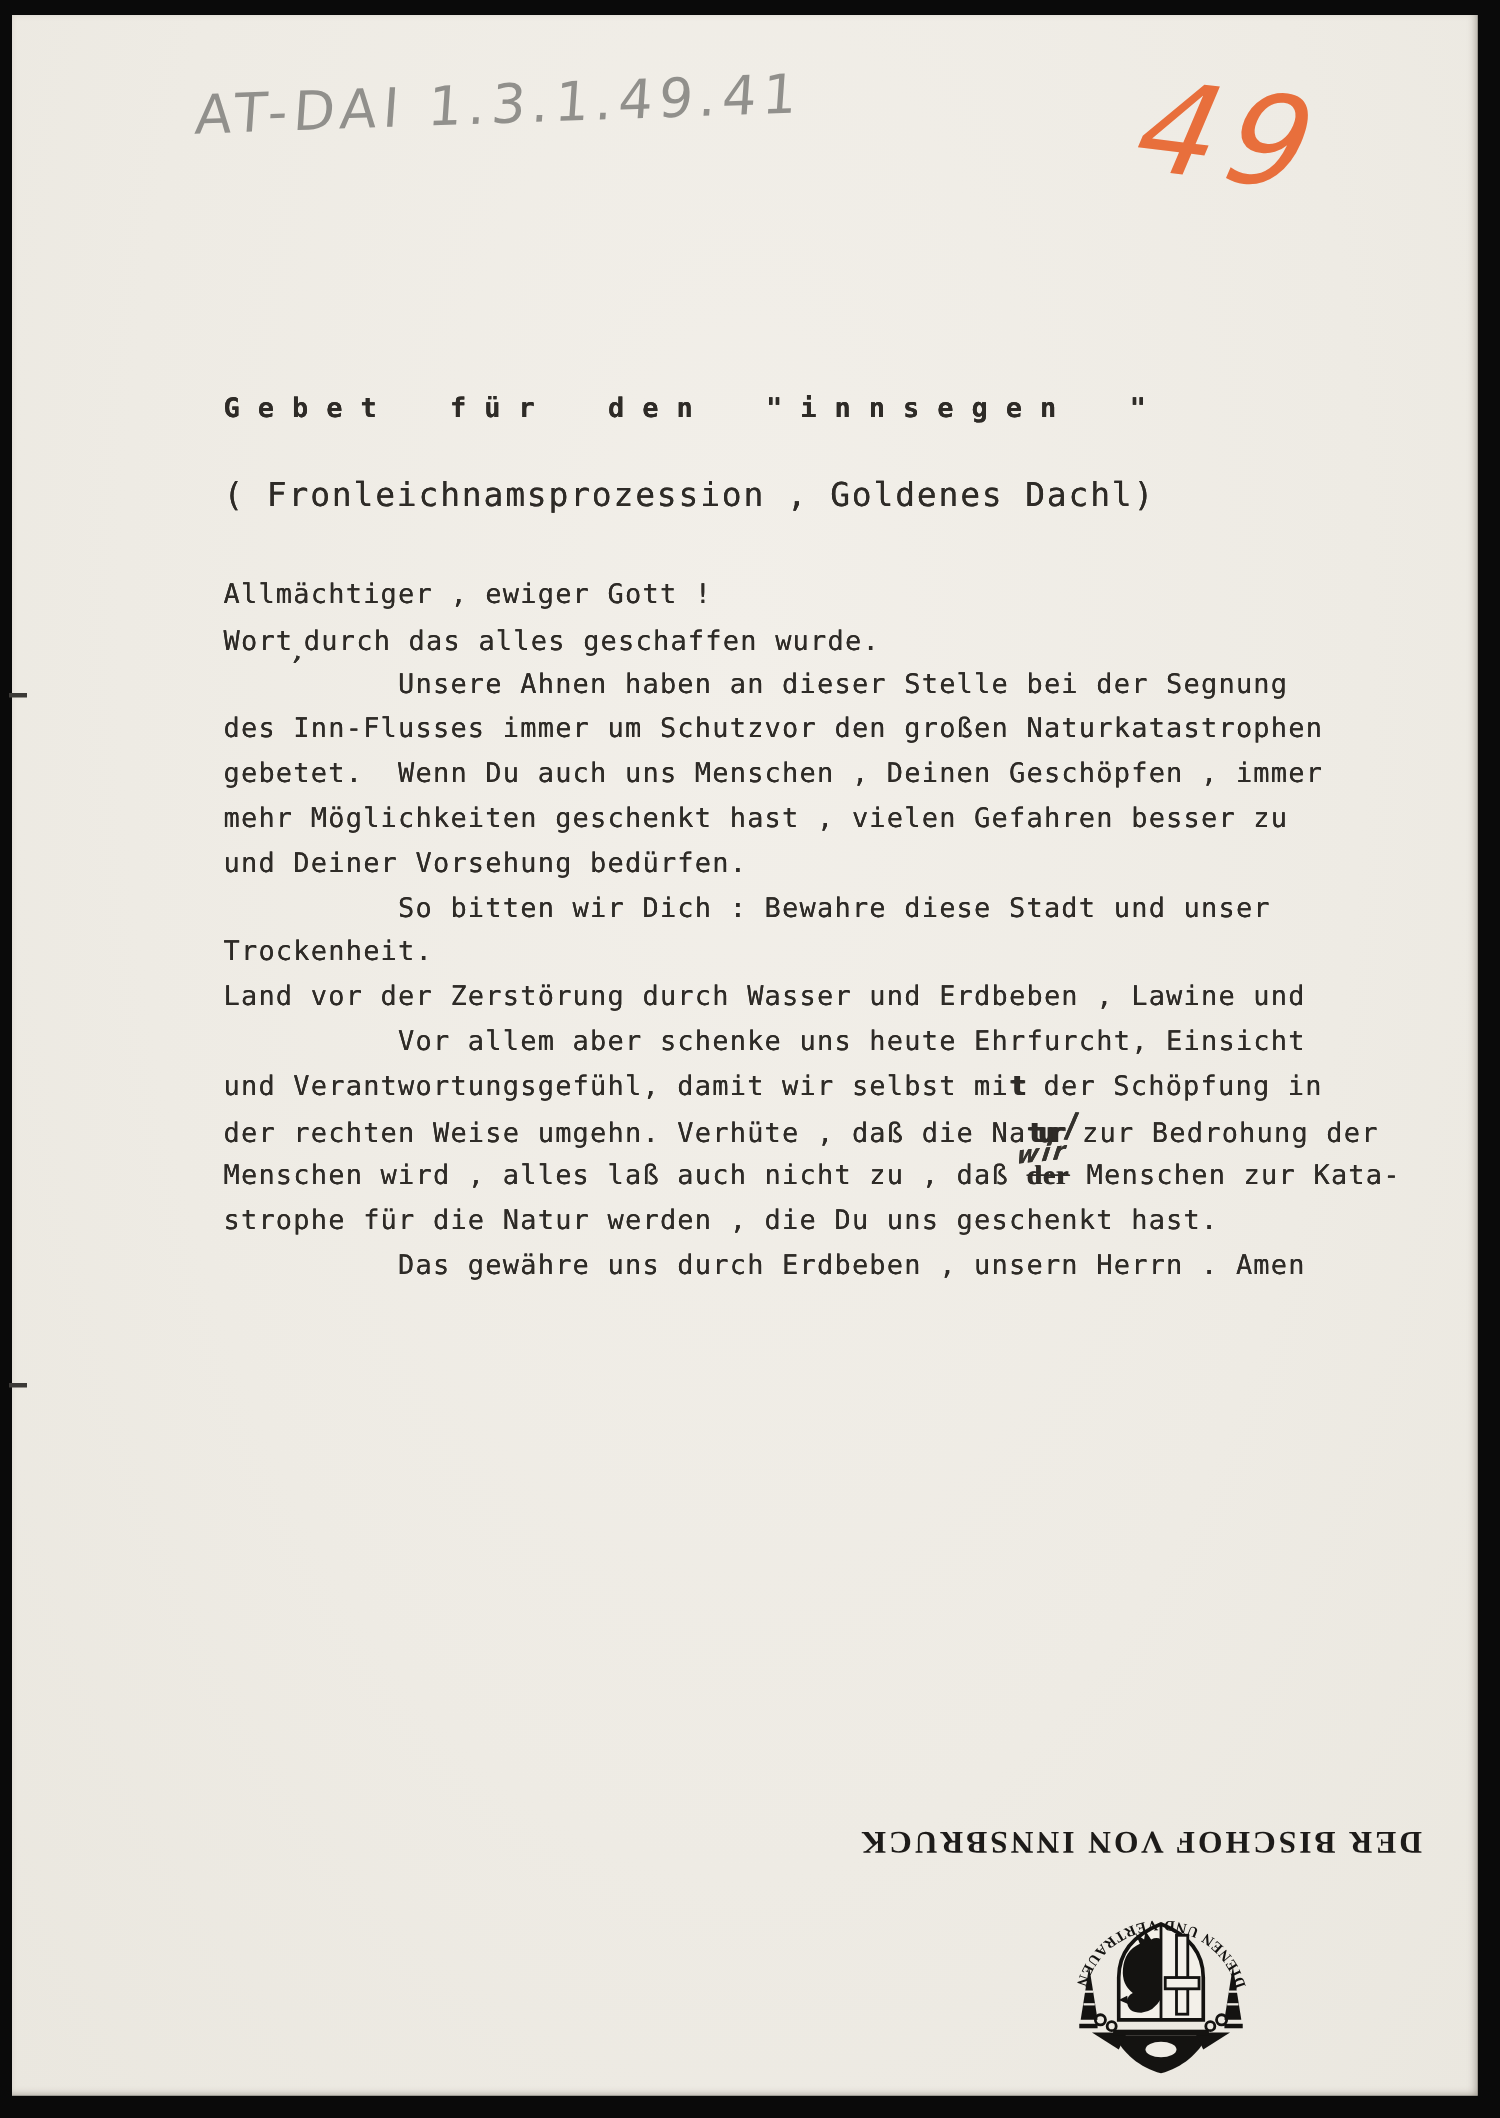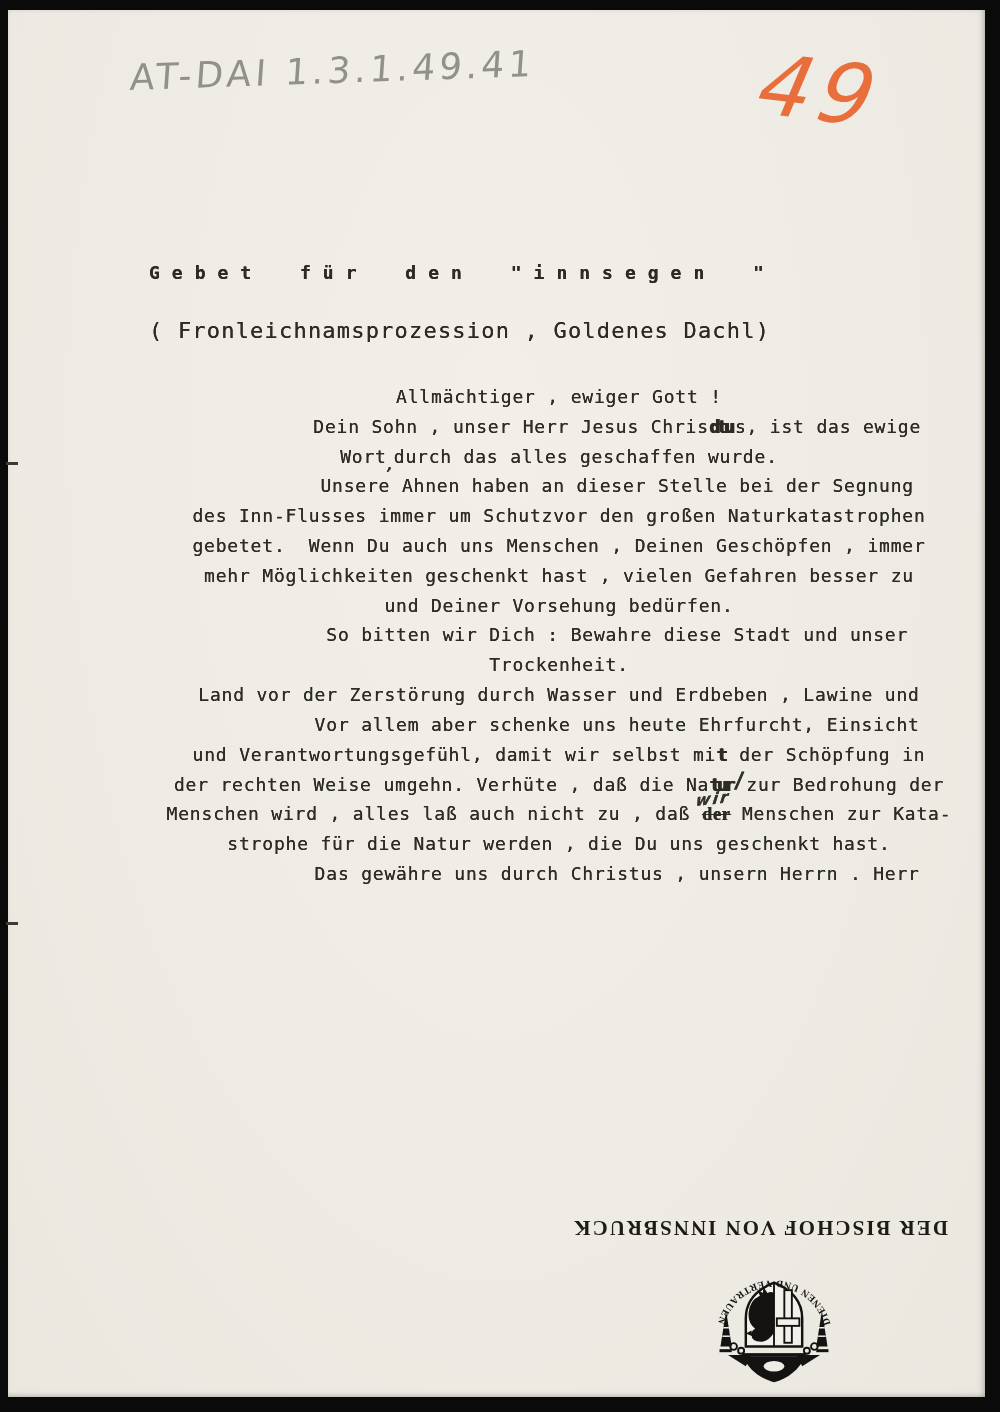--- a/index.html
+++ b/index.html
@@ -38,21 +38,21 @@
     position:absolute; left:141px; top:252px;
     font-size:18px; font-weight:bold; letter-spacing:12px; word-spacing:14px;
     white-space:pre;
   }
   .doc-subtitle {
     position:absolute; left:141px; top:308px;
     font-size:22px; letter-spacing:1.2px; white-space:pre;
   }
   .doc-body {
     position:absolute; left:141px; top:372px; width:820px;
-    font-size:18px; letter-spacing:.8px; line-height:29.8px;text-align:center;
+    font-size:18px; letter-spacing:.8px; line-height:29.8px;
   }
   .tw-line { white-space:pre; height:29.8px; }
 
   .seg-normal {}
   .seg-overstrike { font-weight:bold; letter-spacing:-3.5px; margin-right:4px;
                     text-shadow:.7px 0 0 currentColor, 1.3px .3px 0 currentColor; }
   .seg-strike { font-weight:bold; text-decoration:line-through;
                 text-shadow:.7px 0 0 currentColor;font-family:Liberation Serif, serif; }
   .seg-rel { position:relative; }
   .seg-hand-above {
@@ -93,36 +93,35 @@
     <div class="archive-ref">AT-DAI 1.3.1.49.41</div>
 
     <div class="page-num">49</div>
 
     <div class="doc-title tw">Gebet für den "innsegen "</div>
 
     <div class="doc-subtitle tw">( Fronleichnamsprozession , Goldenes Dachl)</div>
 
     <div class="doc-body tw">
         <div class="tw-line"><span class="seg-normal">Allmächtiger , ewiger Gott !</span></div>
-        <div class="tw-line"><span class="seg-normal">          Dein Sohn , unser Herr Jesus Chris</span><span class="seg-overstrike">dtu</span><span class="seg-normal">s, ist das ewige</span></div>
         <div class="tw-line"><span class="seg-normal">Wort</span><span class="seg-hand-comma">,</span><span class="seg-normal">durch das alles geschaffen wurde.</span></div>
         <div class="tw-line"><span class="seg-normal">          Unsere Ahnen haben an dieser Stelle bei der Segnung</span></div>
         <div class="tw-line"><span class="seg-normal">des Inn-Flusses immer um Schutzvor den großen Naturkatastrophen</span></div>
         <div class="tw-line"><span class="seg-normal">gebetet.  Wenn Du auch uns Menschen , Deinen Geschöpfen , immer</span></div>
         <div class="tw-line"><span class="seg-normal">mehr Möglichkeiten geschenkt hast , vielen Gefahren besser zu</span></div>
         <div class="tw-line"><span class="seg-normal">und Deiner Vorsehung bedürfen.</span></div>
         <div class="tw-line"><span class="seg-normal">          So bitten wir Dich : Bewahre diese Stadt und unser</span></div>
         <div class="tw-line"><span class="seg-normal">Trockenheit.</span></div>
         <div class="tw-line"><span class="seg-normal">Land vor der Zerstörung durch Wasser und Erdbeben , Lawine und</span></div>
         <div class="tw-line"><span class="seg-normal">          Vor allem aber schenke uns heute Ehrfurcht, Einsicht</span></div>
         <div class="tw-line"><span class="seg-normal">und Verantwortungsgefühl, damit wir selbst mi</span><span class="seg-overstrike">t</span><span class="seg-normal"> der Schöpfung in</span></div>
         <div class="tw-line"><span class="seg-normal">der rechten Weise umgehn. Verhüte , daß die Na</span><span class="seg-overstrike">tur</span><span class="seg-hand-slash">/</span><span class="seg-normal">zur Bedrohung der</span></div>
         <div class="tw-line"><span class="seg-normal">Menschen wird , alles laß auch nicht zu , daß </span><span class="seg-rel"><span class="seg-hand-above">wir</span><span class="seg-strike">der</span></span><span class="seg-normal"> Menschen zur Kata-</span></div>
         <div class="tw-line"><span class="seg-normal">strophe für die Natur werden , die Du uns geschenkt hast.</span></div>
-        <div class="tw-line"><span class="seg-normal">          Das gewähre uns durch Christus , unsern Herrn . Herr</span></div>
+        <div class="tw-line"><span class="seg-normal">          Das gewähre uns durch Erdbeben , unsern Herrn . Amen</span></div>
       </div>
 
     <div class="letterhead">DER BISCHOF VON INNSBRUCK</div>
 
     <div class="emblem">
       <svg viewBox="0 0 140 132" width="132" height="124">
         <g fill="#141311">
           <path d="M70 4 C55 8 43 18 37 31 L103 31 C97 18 85 8 70 4 Z"></path>
           <path d="M21 33 L40 21 L46 33 Z"></path>
           <path d="M119 33 L100 21 L94 33 Z"></path>

